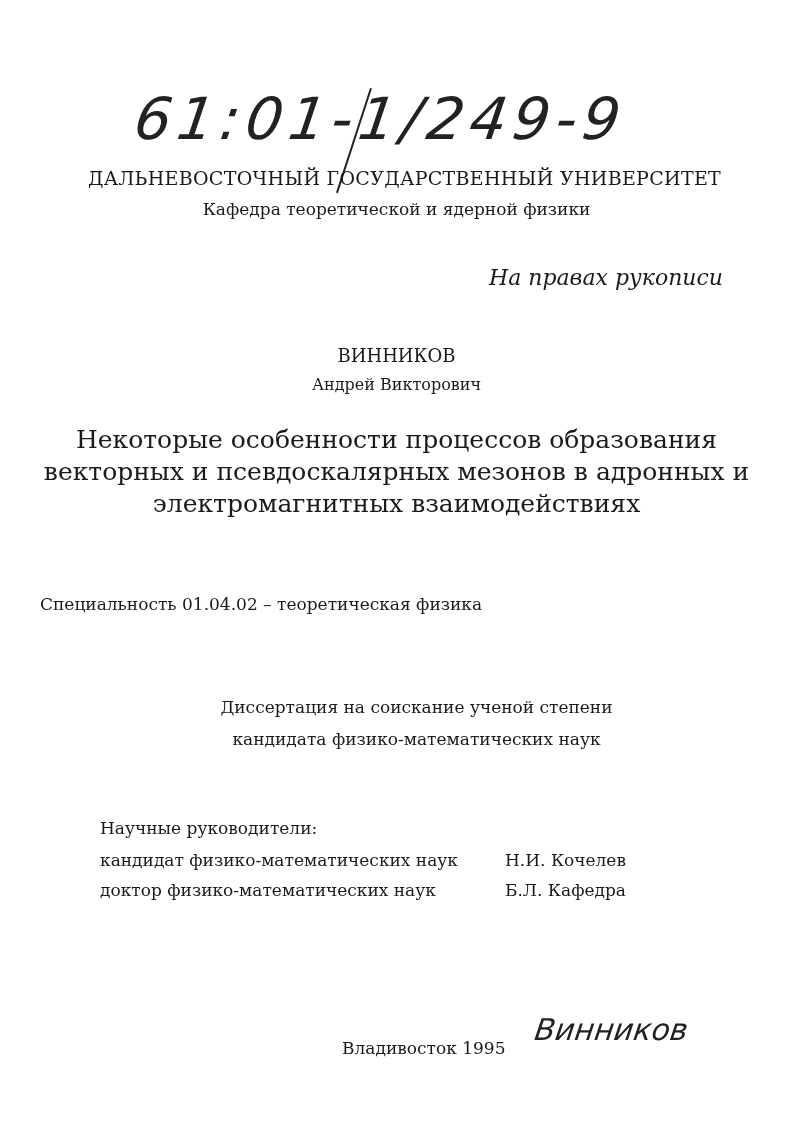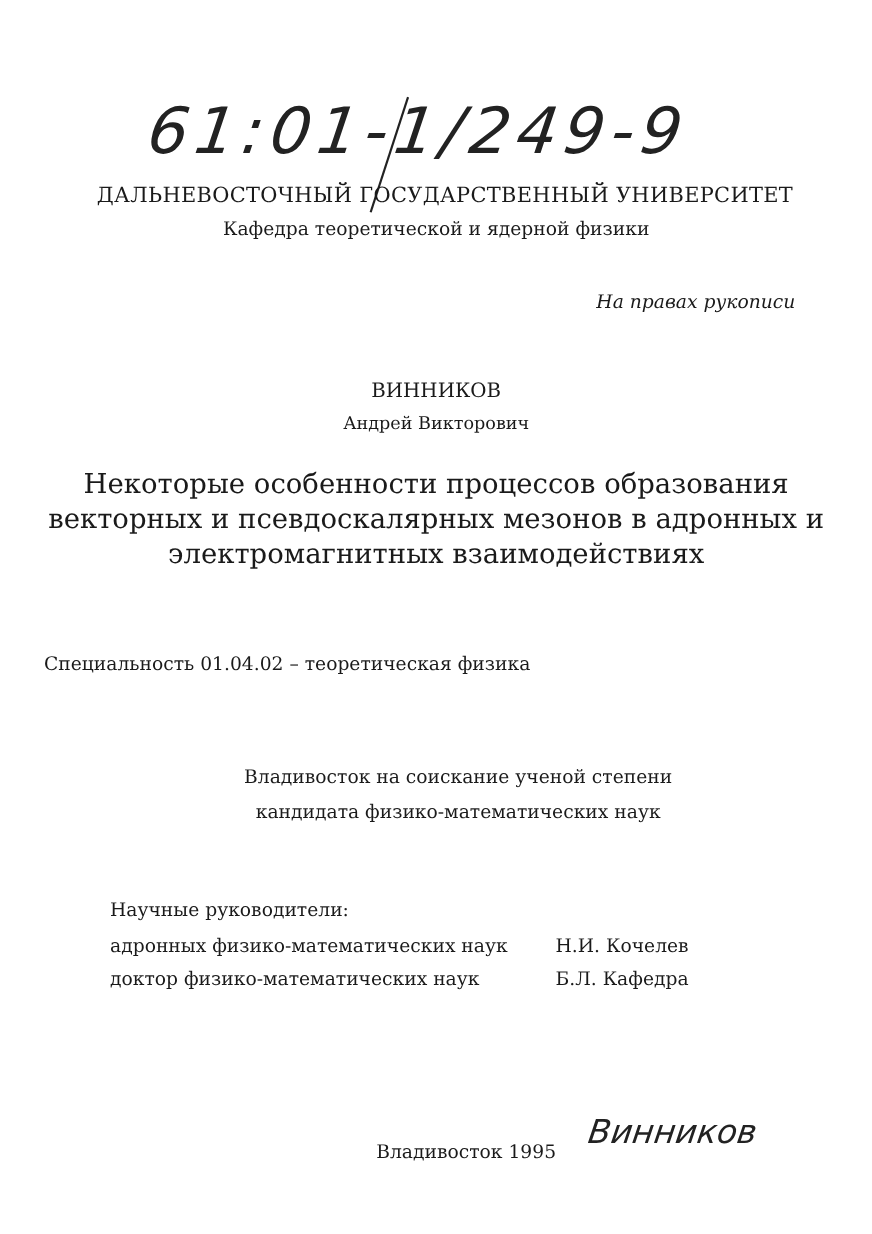--- a/index.html
+++ b/index.html
@@ -15,21 +15,21 @@
     font-style: italic; font-weight: 200; color: #222;
     letter-spacing: 6px; transform: skewX(-8deg);
   }
   #archive-code { left: 135px; top: 84px; font-size: 58px; line-height: 70px; }
   #slash-line {
     position: absolute; left: 370px; top: 88px; width: 2px; height: 110px;
     background: #222; transform: rotate(18deg); transform-origin: top left;
   }
   #university { top: 167px; font-size: 19px; letter-spacing: 0.3px; margin-left: 16px; }
   #department { top: 199px; font-size: 17px; }
-  #manuscript { right: 70px; top: 265px; font-size: 17px; font-style: italic; }
+  #manuscript { right: 70px; top: 265px; font-size: 22px; font-style: italic; }
   #surname { top: 345px; font-size: 18px; }
   #given-name { top: 375px; font-size: 16px; }
   .title-line { font-size: 25px; line-height: 32px; }
   #title-1 { top: 424px; }
   #title-2 { top: 456px; }
   #title-3 { top: 488px; }
   #specialty { top: 594px; font-size: 17px; left: 0; right: 0; padding-left: 40px; }
   #degree-1 { top: 697px; font-size: 17px; padding-left: 40px; }
   #degree-2 { top: 729px; font-size: 17px; padding-left: 40px; }
   .sup { font-size: 17px; }
@@ -58,26 +58,26 @@
   <div id="given-name" class="abs center">Андрей Викторович</div>
 
   <div>
     <div id="title-1" class="abs center title-line">Некоторые особенности процессов образования</div>
     <div id="title-2" class="abs center title-line">векторных и псевдоскалярных мезонов в адронных и</div>
     <div id="title-3" class="abs center title-line">электромагнитных взаимодействиях</div>
   </div>
 
   <div id="specialty" class="abs">Специальность 01.04.02 – теоретическая физика</div>
 
-  <div id="degree-1" class="abs center">Владивосток на соискание ученой степени</div>
+  <div id="degree-1" class="abs center">Диссертация на соискание ученой степени</div>
   <div id="degree-2" class="abs center">кандидата физико-математических наук</div>
 
   <div>
     <div id="sup-heading" class="abs sup">Научные руководители:</div>
-    <div id="sup-1-deg" class="abs sup">адронных физико-математических наук</div>
+    <div id="sup-1-deg" class="abs sup">кандидат физико-математических наук</div>
     <div id="sup-1-name" class="abs sup">Н.И. Кочелев</div>
     <div id="sup-2-deg" class="abs sup">доктор физико-математических наук</div>
     <div id="sup-2-name" class="abs sup">Б.Л. Кафедра</div>
   </div>
 
   <div id="city-year" class="abs">Владивосток 1995</div>
   <div id="signature" class="abs handwritten">Винников</div>
 
 </div>
 

